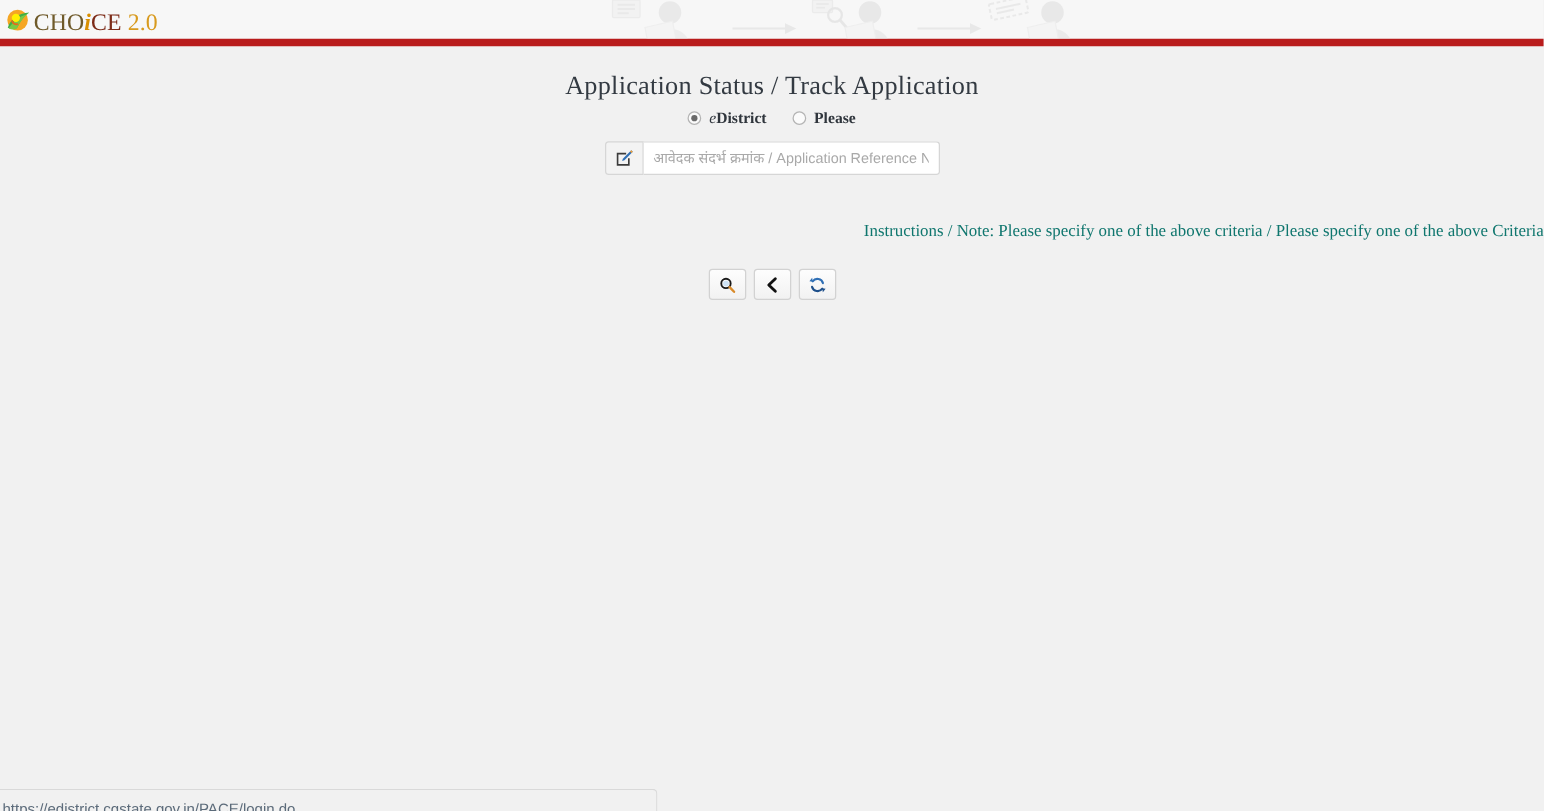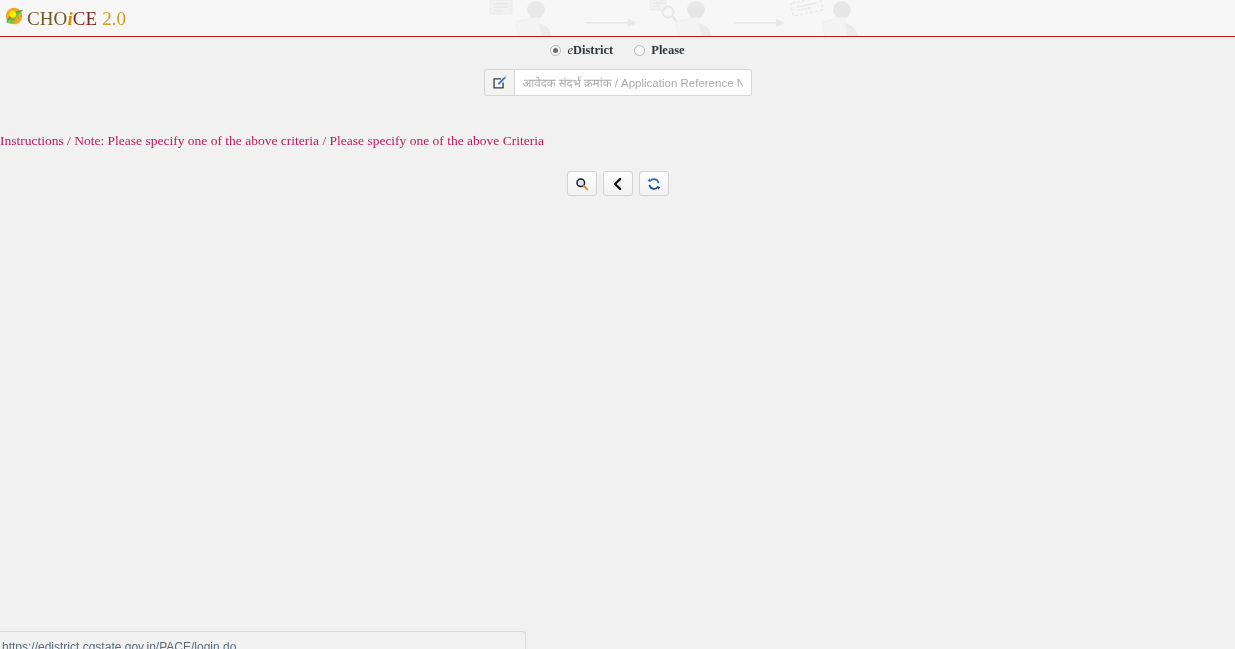--- a/index.html
+++ b/index.html
@@ -10,21 +10,21 @@
     overflow: hidden;
     background: #f1f1f1;
     font-family: "Liberation Sans", sans-serif;
   }
 
   
   .header {
     position: relative;
     height: 37px;
     background: #f7f7f7;
-    border-bottom: 1px solid #b91c1c;
+    border-bottom: 6px solid #b91c1c;
     overflow: hidden;
   }
   .brand {
     position: absolute;
     left: 4px; top: 2px;
     display: flex; align-items: center;
     height: 30px;
     white-space: nowrap;
   }
   .brand-mark {
@@ -119,24 +119,24 @@
     padding: 0 8px;
     font-family: "Liberation Sans", sans-serif;
     font-size: 11.5px;
     color: #555;
     outline: none;
   }
   .arn-input::placeholder { color: #a9a9a9; }
 
   .instructions {
     margin-top: 37px;
-    text-align: left;
+    text-align: right;
     font-family: "Liberation Serif", serif;
     font-size: 13.5px;
-    color: #be185d;
+    color: #0f766e;
   }
 
   .button-row {
     margin-top: 22px;
     display: flex;
     justify-content: center;
     gap: 6px;
   }
   .btn {
     width: 30px; height: 25px;
@@ -233,20 +233,21 @@
         <path d="M348 40c0-9 7.5-15 16-15s16 6 16 15z" fill="#e0e0e0"></path>
         <path d="M344 24l22-5 4 21-22 5z" fill="#f2f2f2" stroke="#e6e6e6" stroke-width="1"></path>
       </g>
     </g>
   </svg>
 
 </div>
 
 <div class="main">
 
+  <h1 class="page-title">Application Status / Track Application</h1>
 
   <div class="radio-row">
     <label class="radio-opt checked">
       <span class="radio-dot"></span>
       <span class="radio-label"><span class="lead">e</span><span>District</span></span>
     </label>
     <label class="radio-opt">
       <span class="radio-dot"></span>
       <span class="radio-label">Please</span>
     </label>

